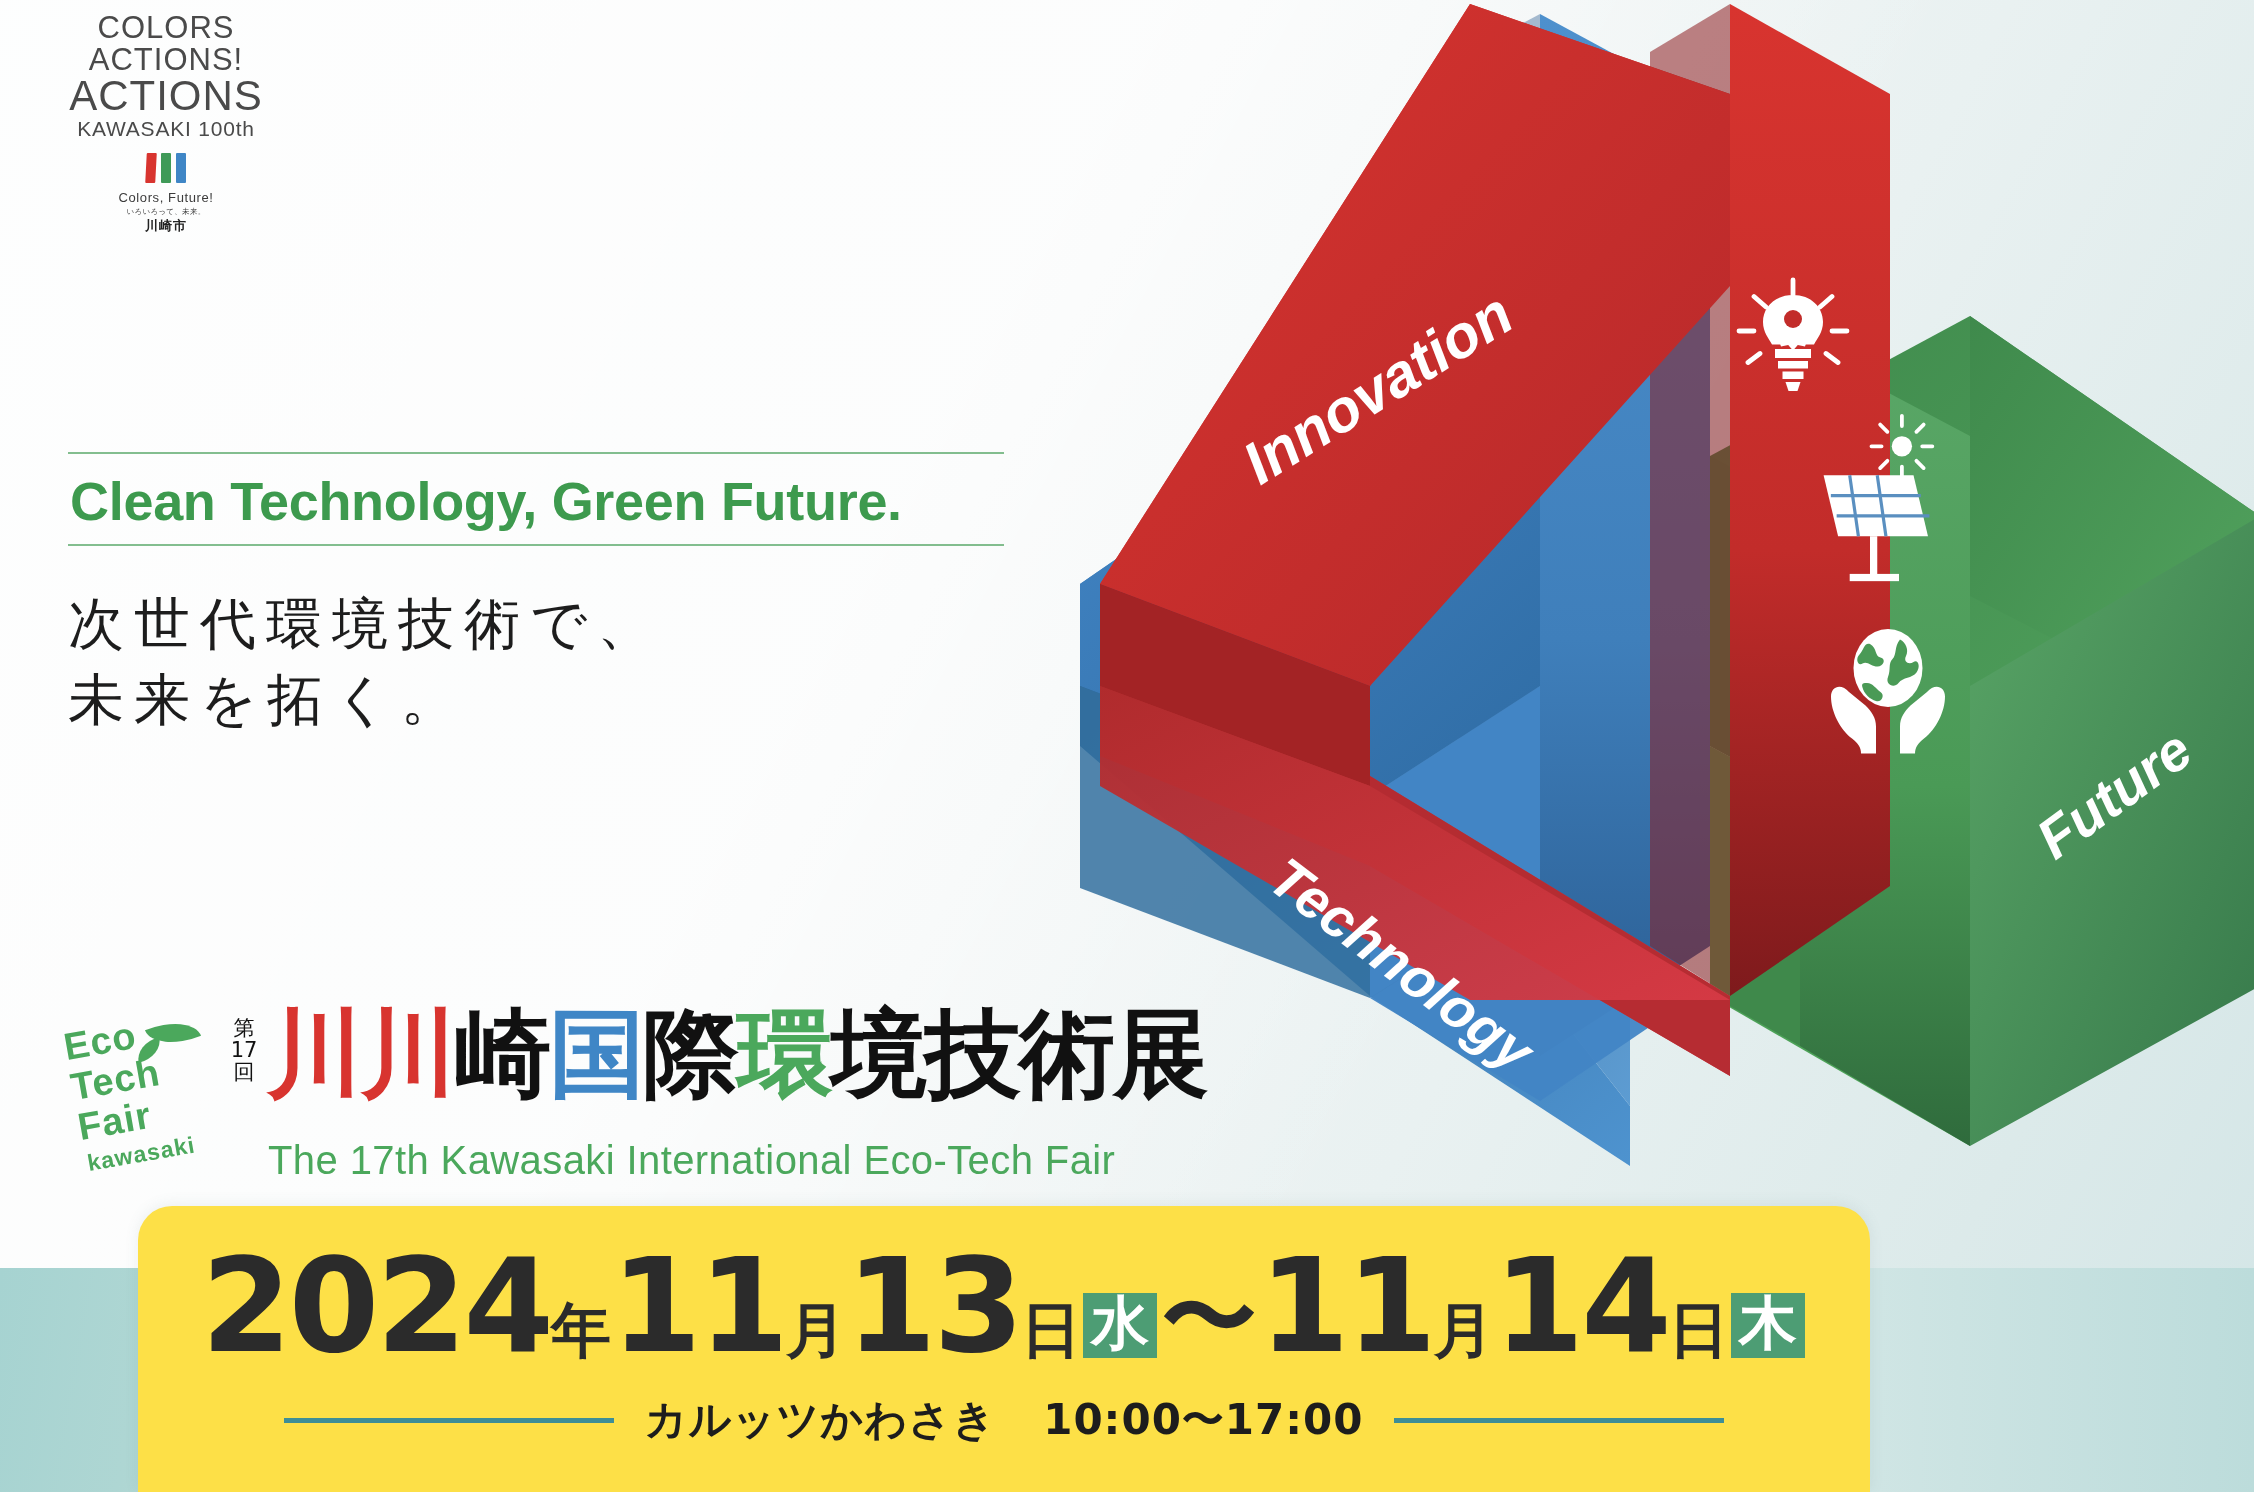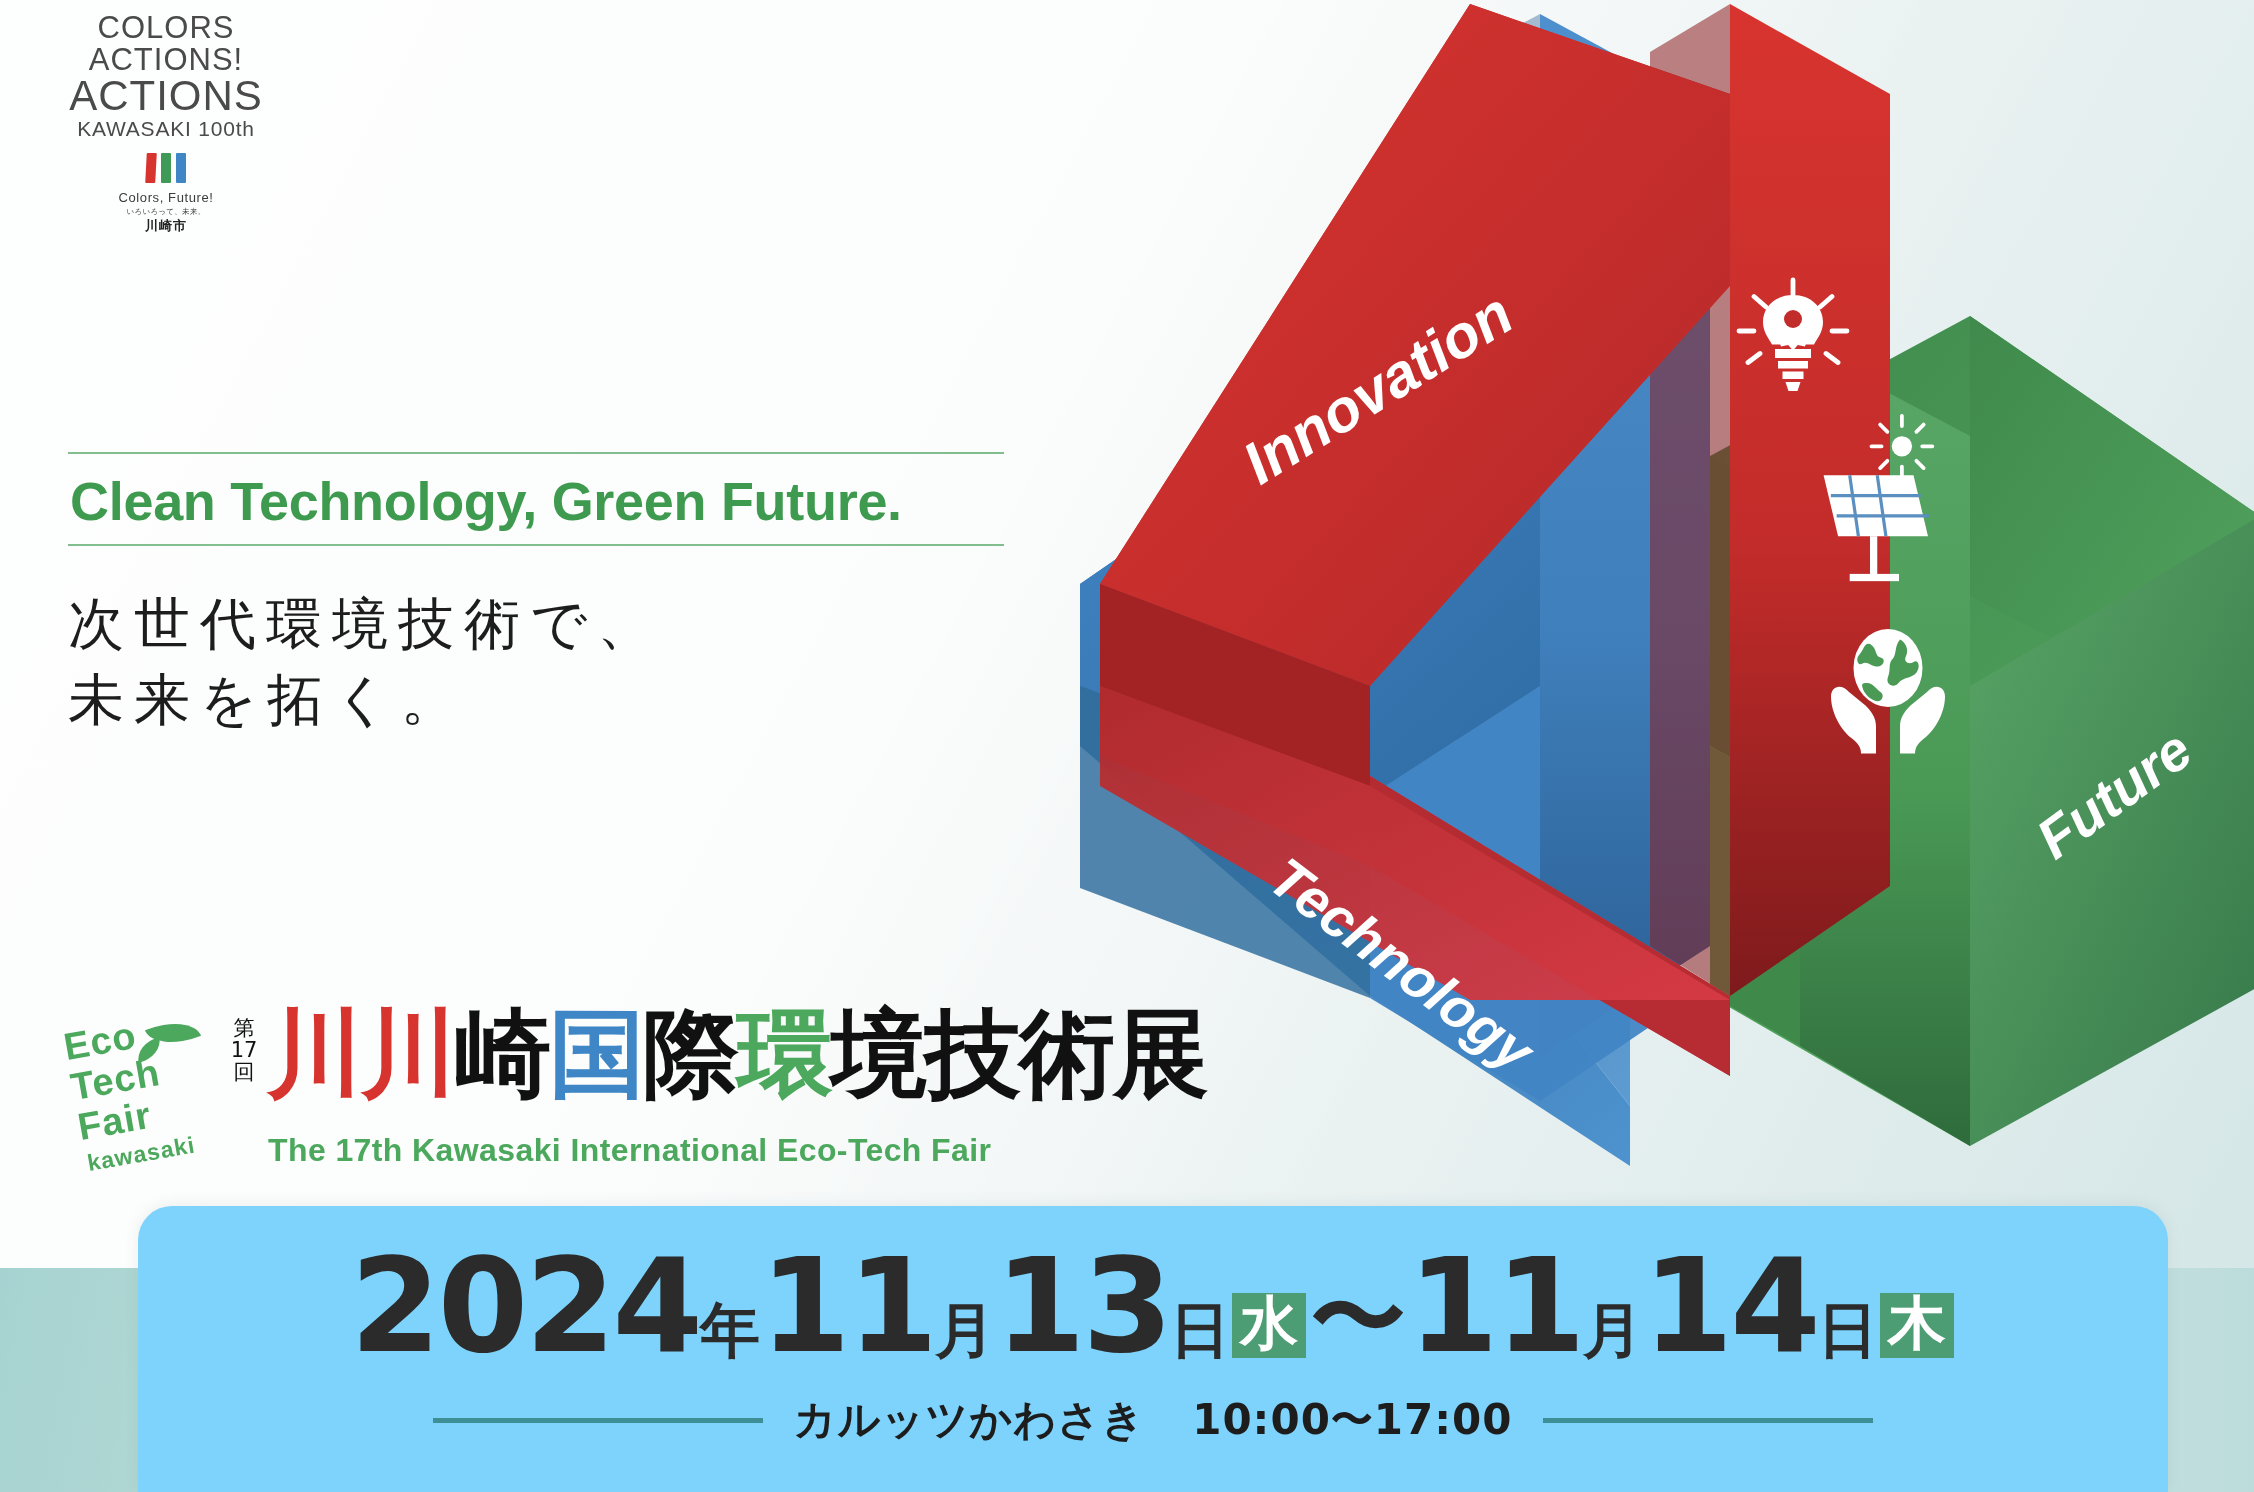--- a/index.html
+++ b/index.html
@@ -66,26 +66,26 @@
     color:#111;font-size:21px;line-height:1.04;text-align:center;
     font-family:"DejaVu Sans","Liberation Sans",sans-serif;font-weight:500;}
 
   .jp-title{position:absolute;left:205px;top:6px;white-space:nowrap;
     font-size:96px;font-weight:800;letter-spacing:-2px;
     font-family:"DejaVu Sans","Liberation Sans",sans-serif;line-height:1;}
   .jp-title .r{color:#d8342f;}
   .jp-title .b{color:#3f86c6;}
   .jp-title .g{color:#4ba85c;}
   .jp-title .k{color:#111;}
-  .en-title{position:absolute;left:206px;top:132px;white-space:nowrap;
-    font-size:32px;color:#4ba85c;font-weight:700;letter-spacing:.4px;}
-
-  
-  .card{position:absolute;left:138px;top:1206px;width:2030px;height:286px;
-    background:#7dd3fc;border-radius:34px 34px 0 0;
+  .en-title{position:absolute;left:206px;top:138px;white-space:nowrap;
+    font-size:40px;color:#4ba85c;font-weight:400;letter-spacing:.4px;}
+
+  
+  .card{position:absolute;left:138px;top:1206px;width:1732px;height:286px;
+    background:#fde047;border-radius:34px 34px 0 0;
     box-shadow:0 -2px 14px rgba(90,120,120,.10);}
   .dates{position:absolute;left:0;top:24px;width:100%;text-align:center;
     white-space:nowrap;font-family:"DejaVu Sans","Liberation Sans",sans-serif;}
   .dates .big{font-size:130px;font-weight:700;color:#2b2b2b;letter-spacing:-3px;}
   .dates .sm{font-size:60px;font-weight:600;color:#2b2b2b;}
   .dates .tilde{font-size:96px;font-weight:600;color:#2b2b2b;padding:0 2px;}
   .dates .chip{display:inline-block;background:#4d9d74;color:#fff;
     font-size:58px;font-weight:600;padding:4px 8px 8px 8px;line-height:.92;
     vertical-align:8px;margin:0 2px;}
   .venue{position:absolute;left:0;top:186px;width:100%;

